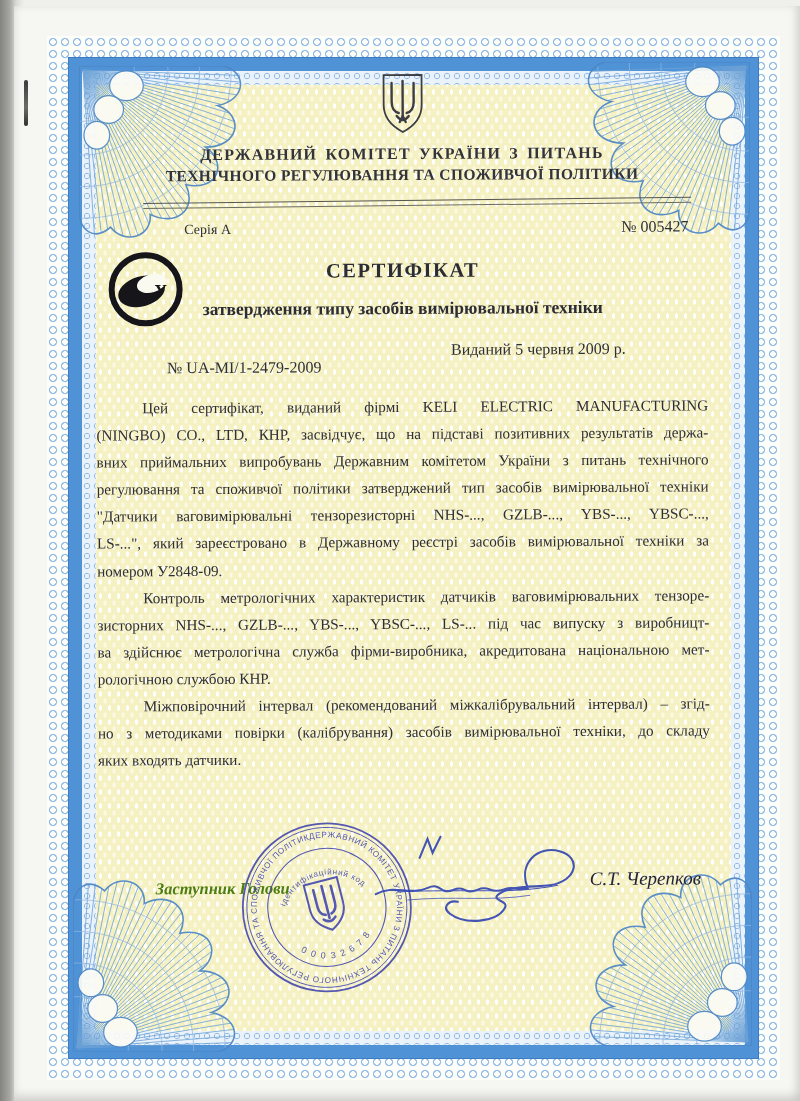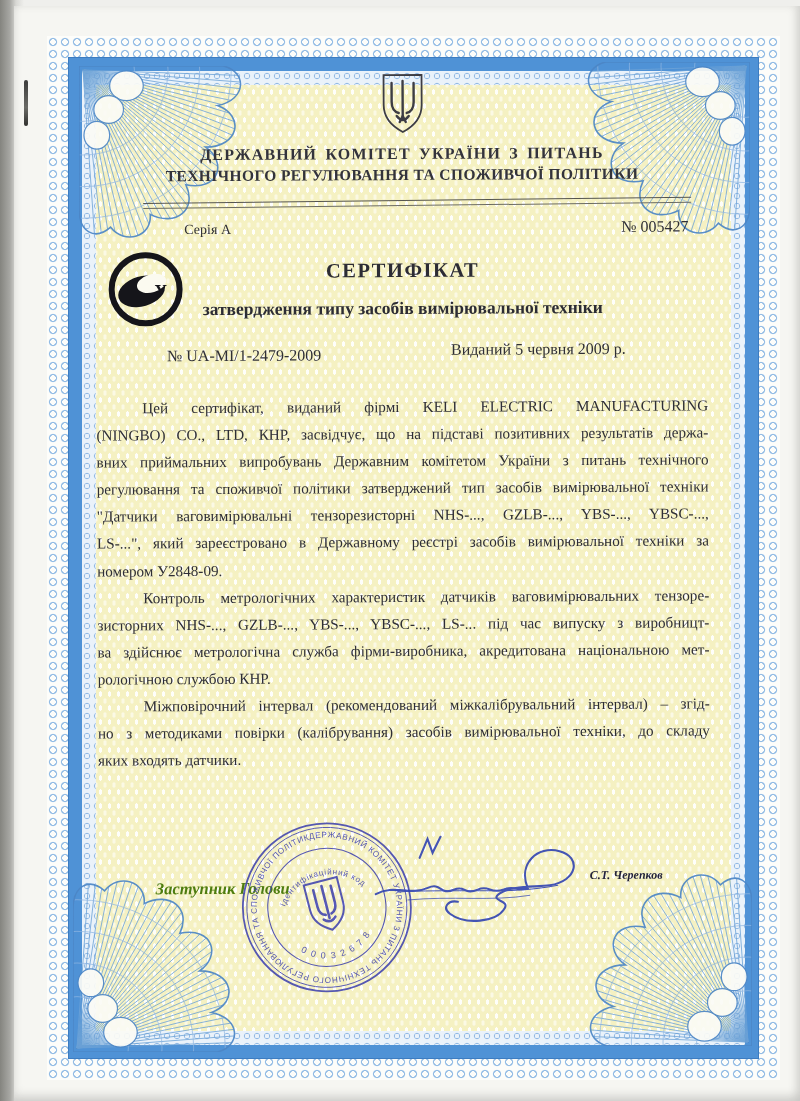--- a/index.html
+++ b/index.html
@@ -55,28 +55,28 @@
   .double-rule{
     position:absolute;left:145px;top:200px;width:548px;height:4px;
     border-top:1.6px solid #55554f;border-bottom:1.1px solid #6b6b63;
     transform:rotate(-0.35deg);
   }
   .seria{position:absolute;left:186px;top:221px;font-size:14px;}
   .blanknum{position:absolute;left:607px;top:219px;font-size:16px;margin-left:16px;}
   .approval-mark{position:absolute;left:106px;top:246px;width:82px;height:84px;}
   .title-main{position:absolute;left:96px;width:616px;top:259px;text-align:center;font-size:20.5px;font-weight:bold;letter-spacing:1.5px;color:#2c2c34;}
   .title-sub{position:absolute;left:96px;width:616px;top:298px;text-align:center;font-size:17.5px;font-weight:bold;color:#2c2c34;}
-  .cert-no{position:absolute;left:168px;top:346px;font-size:16px;}
+  .cert-no{position:absolute;left:168px;top:358px;font-size:16px;}
   .issue-date{position:absolute;left:428px;top:341px;font-size:16px;margin-left:24px;}
   .body-text{position:absolute;left:97px;top:393px;width:612px;font-size:15.2px;color:#2e2e36;}
   .bline{height:27.1px;line-height:27.1px;text-align:justify;text-align-last:justify;white-space:nowrap;overflow:visible;}
   .bline.indent{padding-left:46px;}
   .bline.last{text-align-last:left;}
   .sig-title{position:absolute;left:154px;top:878px;font-size:16.5px;font-weight:bold;font-style:italic;color:#4d7c0f;}
-  .signer{position:absolute;left:588px;top:869px;font-size:12px;font-weight:bold;font-style:italic;color:#23233a;}
+  .signer{position:absolute;left:588px;top:869px;font-size:19px;font-weight:normal;font-style:italic;color:#23233a;}
   .seal{position:absolute;left:236px;top:818px;width:178px;height:178px;opacity:.88;}
   .signature{position:absolute;left:360px;top:826px;width:240px;height:120px;opacity:.92;}
   .hidden-defs{position:absolute;width:0;height:0;overflow:hidden;}
 </style>
 </head>
 <body>
 
 <svg class="hidden-defs" aria-hidden="true">
   <defs>
     <clipPath id="rosette-clip">

